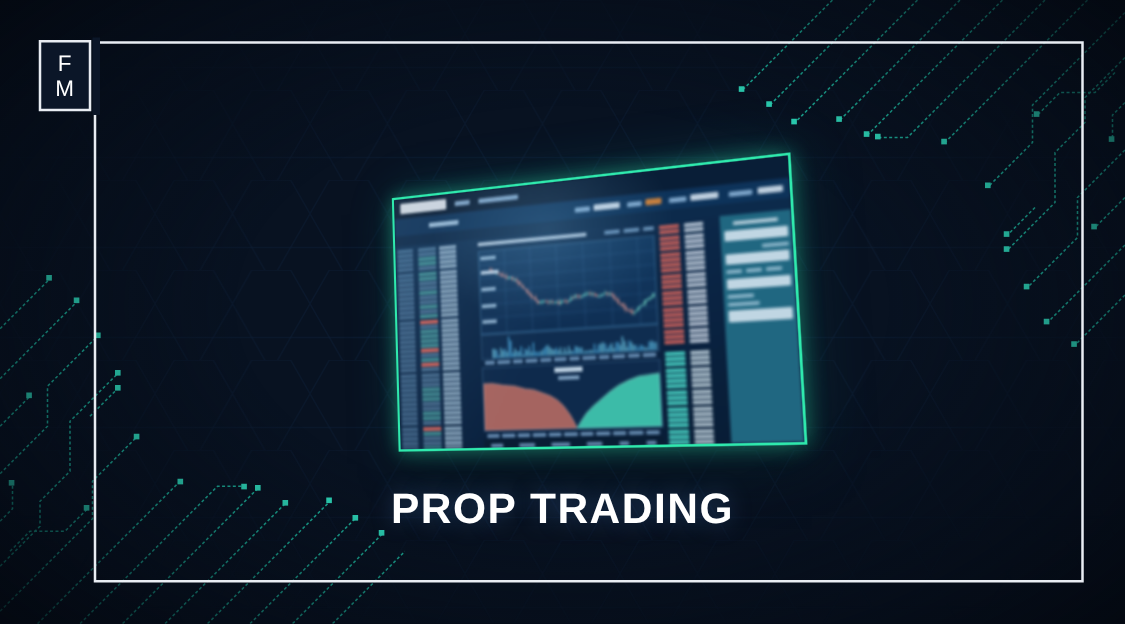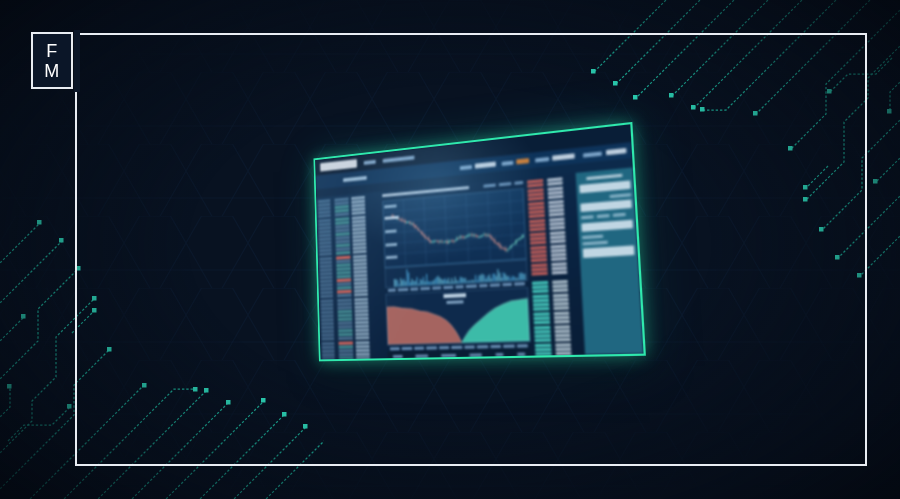--- a/index.html
+++ b/index.html
@@ -877,13 +877,14 @@
   <div id="vignette"></div>
 
   <div id="frame"></div>
   <div id="frame-gap"></div>
 
   <div id="logo">
     <span class="glyph">F</span>
     <span class="glyph m">M</span>
   </div>
 
+  <div id="title">PROP TRADING</div>
 </div>
 
 </body></html>

